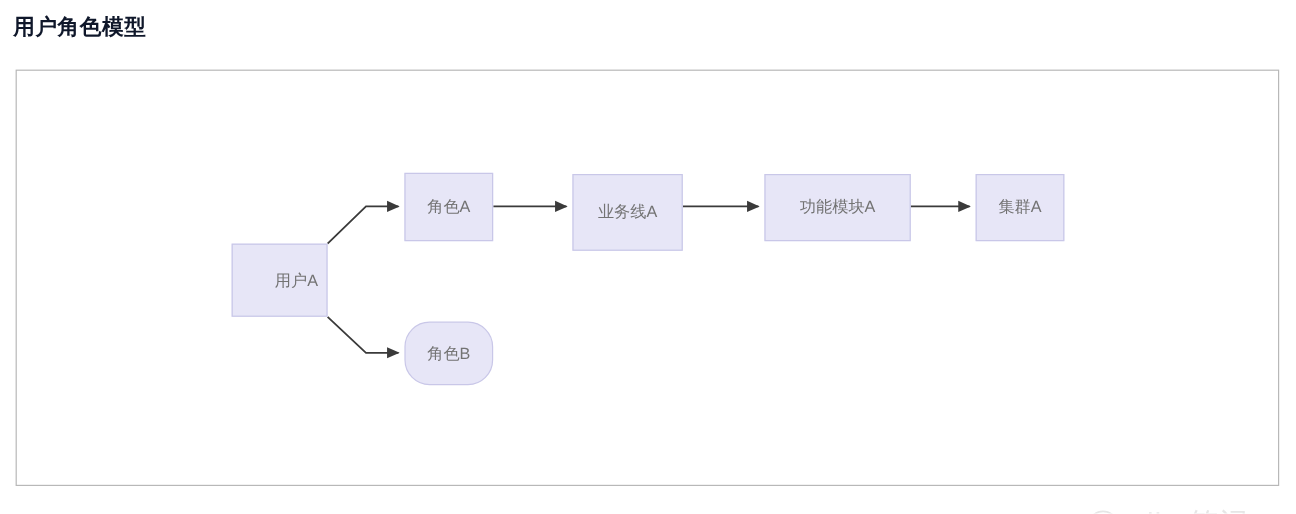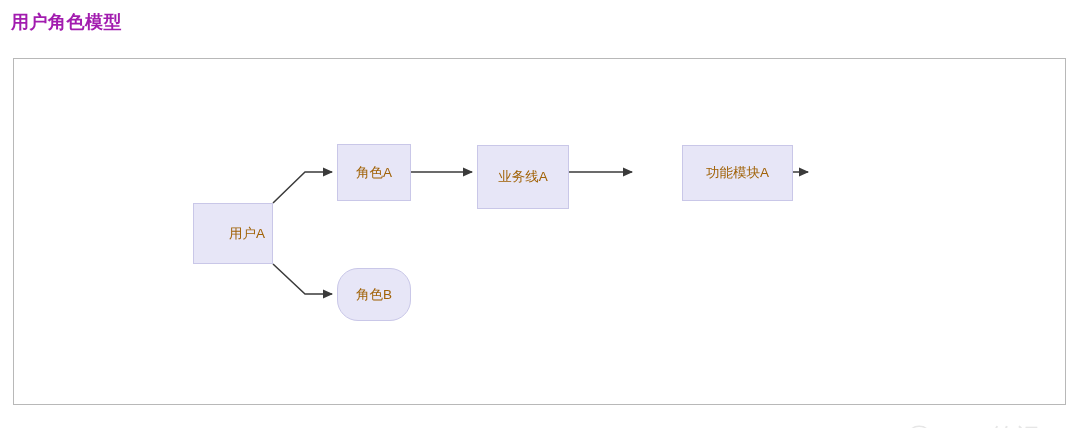--- a/index.html
+++ b/index.html
@@ -13,21 +13,21 @@
     font-family: "Liberation Sans", "DejaVu Sans", sans-serif;
     overflow: hidden;
     position: relative;
   }
   #page-title {
     position: absolute;
     left: 11px;
     top: 9px;
     font-size: 18px;
     font-weight: bold;
-    color: #a21caf;
+    color: #0f172a;
     letter-spacing: 0.5px;
     line-height: 26px;
     text-align: right;
   }
   #diagram-frame {
     position: absolute;
     left: 13px;
     top: 58px;
     width: 1053px;
     height: 347px;
@@ -44,21 +44,21 @@
   }
   .node {
     position: absolute;
     background: #e7e6f7;
     border: 1px solid #c9c7e8;
     box-sizing: border-box;
     display: flex;
     align-items: center;
     justify-content: center;
     font-size: 13.5px;
-    color: #a16207;
+    color: #737373;
     line-height: 1;
     white-space: nowrap;
   }
   #watermark {
     position: absolute;
     left: 893px;
     top: 358px;
     width: 170px;
     height: 40px;
     display: flex;
@@ -104,22 +104,25 @@
     </div>
   <div class="node" style="left:323px; top:85px;  width:74px;  height:57px;">
       <span>角色A</span>
     </div>
   <div class="node" style="left:323px; top:209px; width:74px;  height:53px;border-radius:21px;">
       <span>角色B</span>
     </div>
   <div class="node" style="left:463px; top:86px;  width:92px;  height:64px;">
       <span>业务线A</span>
     </div>
-  <div class="node" style="left:623px; top:86px;  width:111px; height:56px;margin-left:45px;">
+  <div class="node" style="left:623px; top:86px;  width:122px; height:56px;">
       <span>功能模块A</span>
+    </div>
+  <div class="node" style="left:799px; top:86px;  width:74px;  height:56px;">
+      <span>集群A</span>
     </div>
 
   <div id="watermark">
     <span>
       <svg width="34" height="26" viewBox="0 0 34 26">
         <g fill="none" stroke="#e4e4e4" stroke-width="1.4">
           <path d="M12.2 2.2 C6.4 2.2 2.0 5.8 2.0 10.0 C2.0 12.3 3.4 14.4 5.6 15.8 L4.4 19.1 L8.3 17.2 C9.5 17.5 10.8 17.7 12.2 17.7 C18.0 17.7 22.4 14.2 22.4 10.0 C22.4 5.8 18.0 2.2 12.2 2.2 Z"></path>
           <path d="M22.8 8.4 C27.9 8.4 31.9 11.5 31.9 15.2 C31.9 17.1 30.8 18.8 29.1 20.0 L30.1 22.9 L26.6 21.2 C25.4 21.5 24.2 21.7 22.8 21.7 C17.7 21.7 13.7 18.7 13.7 15.2 C13.7 11.5 17.7 8.4 22.8 8.4 Z" fill="#ffffff"></path>
         </g>
         <g fill="#e4e4e4">

